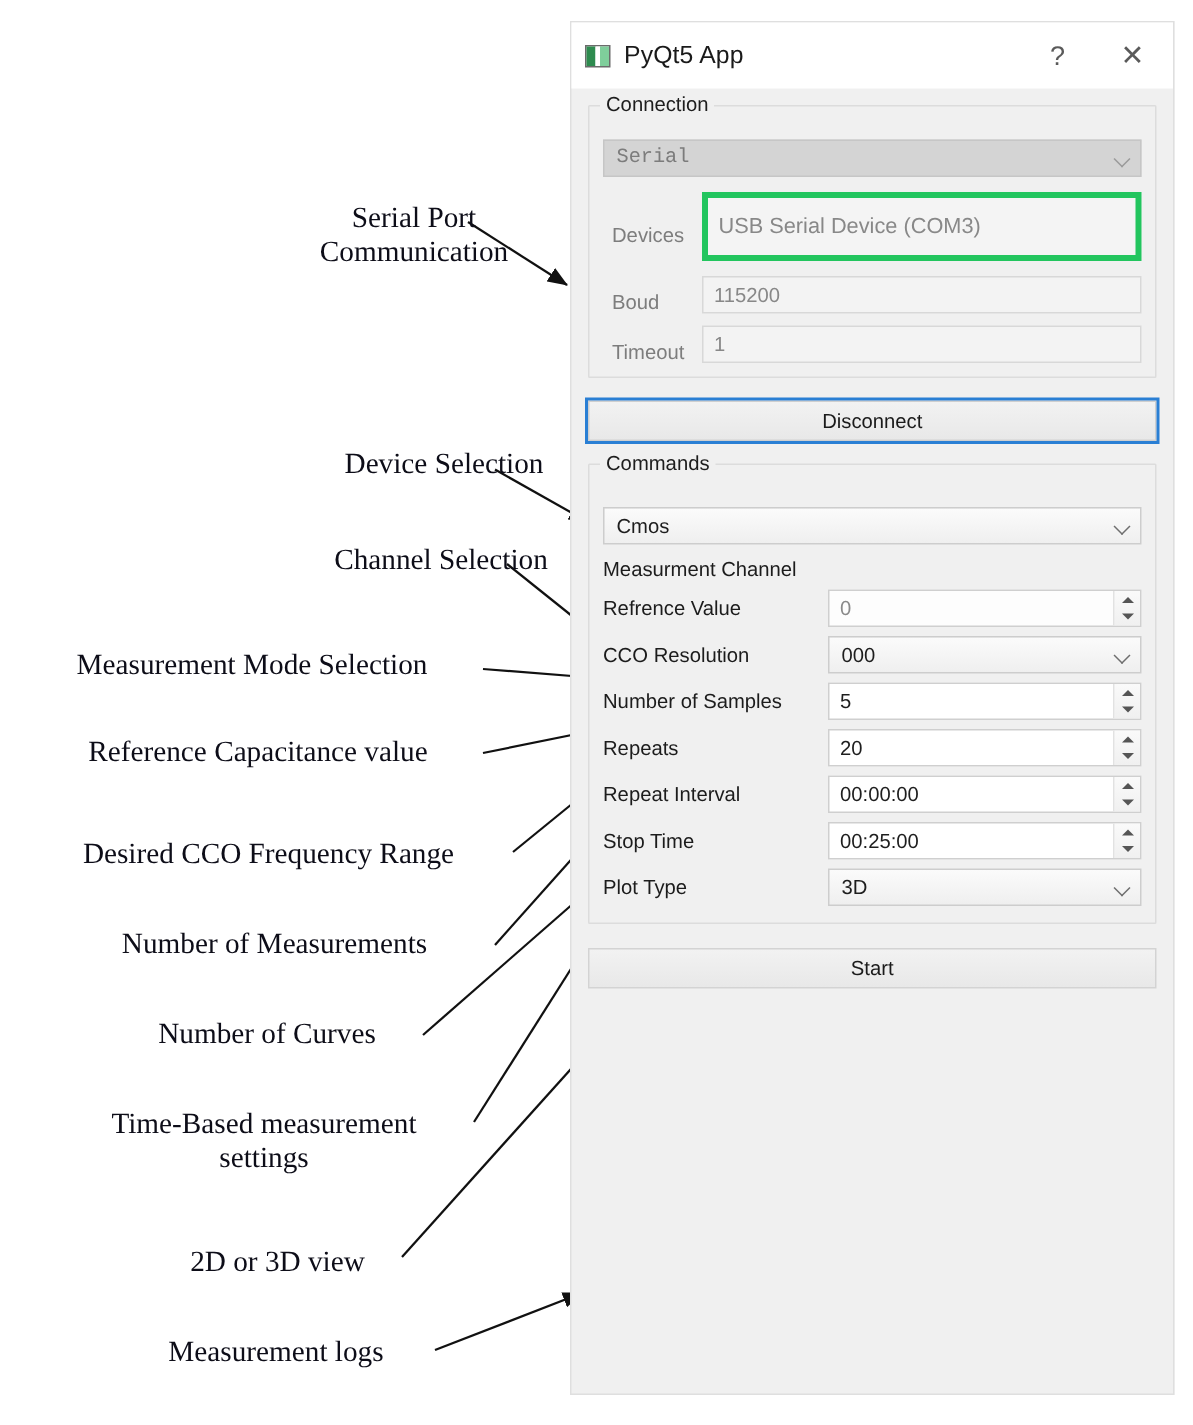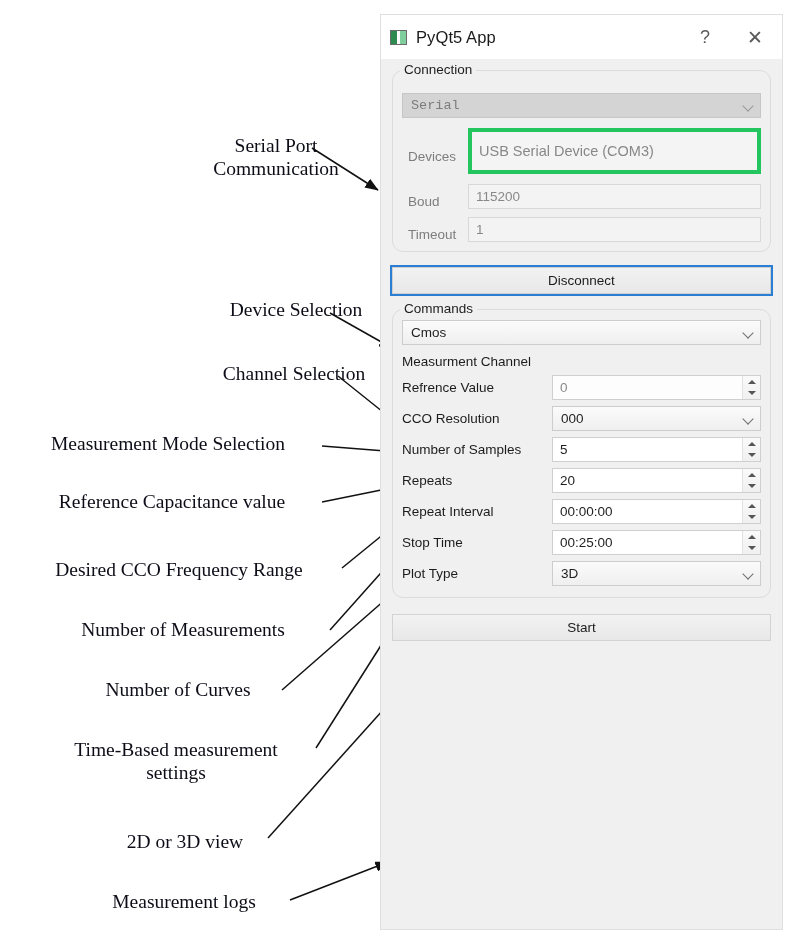--- a/index.html
+++ b/index.html
@@ -84,21 +84,21 @@
   }
   .tb-btn.close { width: 54px; font-size: 19px; }
 
   .window-body {
     padding: 0 11px 9px 11px;
   }
 
   
   .groupbox {
     border: 1px solid #dcdcdc;
-    border-radius: 11px;
+    border-radius: 1px;
     position: relative;
     margin-top: 15px;
     padding: 10px 9px 9px 9px;
     box-sizing: border-box;
   }
   .groupbox > .gb-title {
     position: absolute;
     top: -9px;
     left: 7px;
     background: #f0f0f0;
@@ -333,21 +333,21 @@
         <span class="cl">Timeout</span>
         <span class="cf textfield">1</span>
       </div>
     </div>
 
     <div class="pushbutton focused" style="margin-top:15px;">Disconnect</div>
 
     <div class="groupbox" style="margin-top:15px; padding-bottom:11px;">
       <span class="gb-title">Commands</span>
 
-      <div class="combo" style="margin-top:0;text-align:center;">
+      <div class="combo" style="margin-top:18px;text-align:center;">
         <span>Cmos</span>
         <span class="chev"></span>
       </div>
 
       <div class="cmd-row" style="margin-top:9px;">
         <span class="label">Measurment Channel</span>
       </div>
 
 
       <div class="cmd-row">

